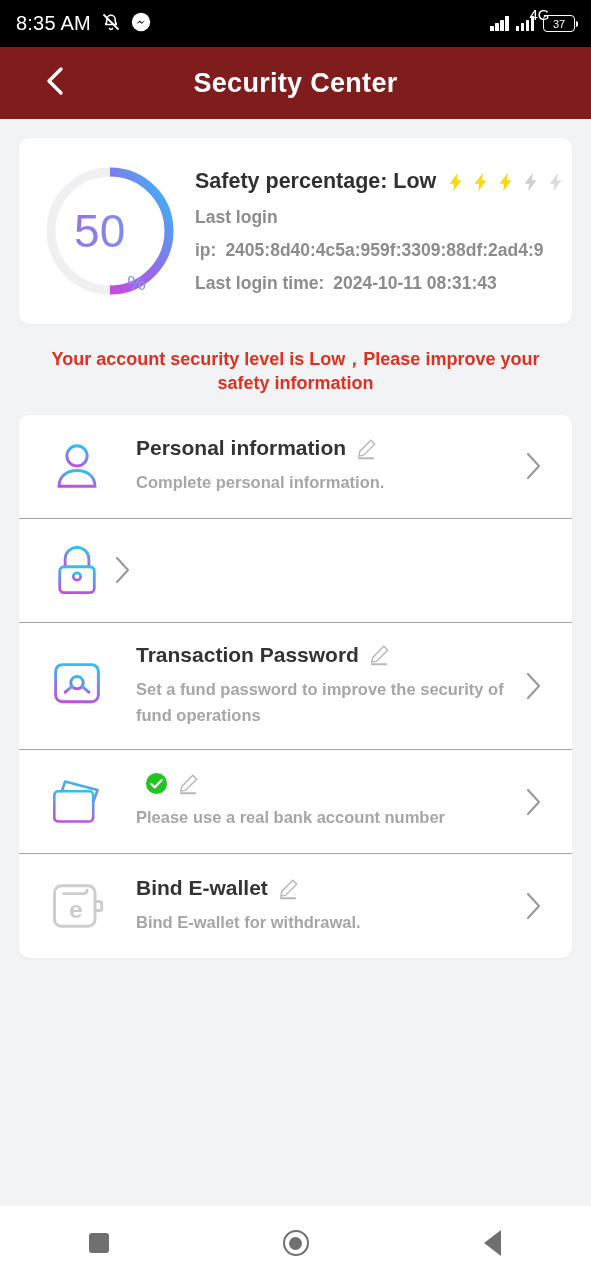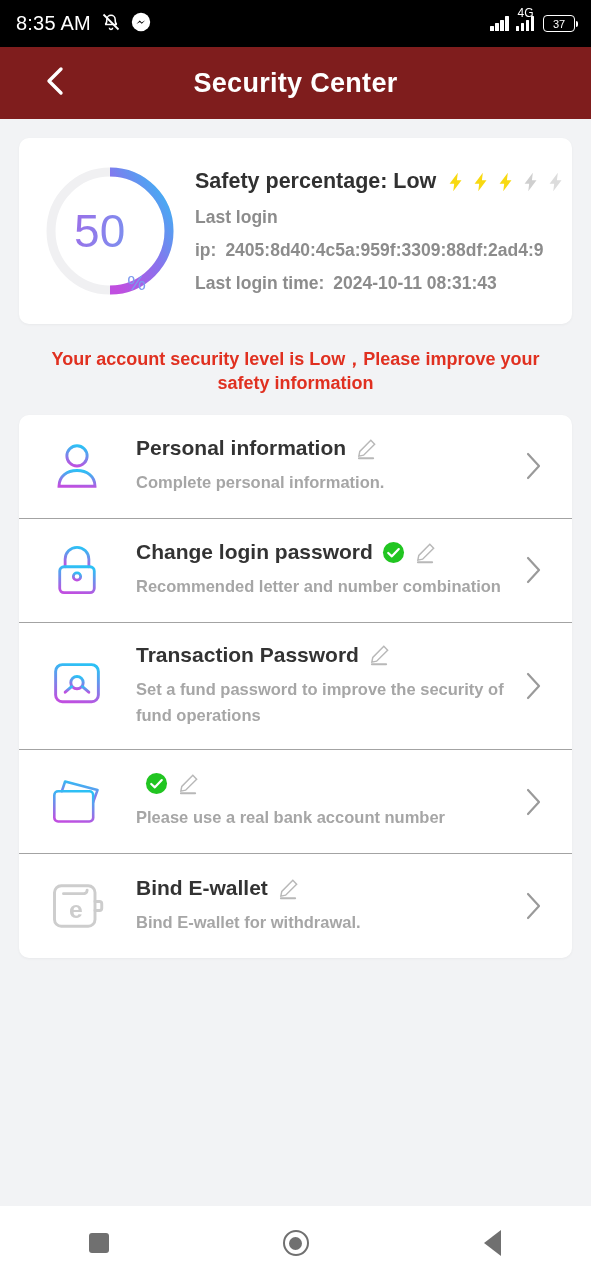--- a/index.html
+++ b/index.html
@@ -18,21 +18,21 @@
   }
   .sb-time { font-size:20px; letter-spacing:.2px; }
   .sb-icons-left { display:flex; align-items:center; gap:9px; margin-left:9px; }
   .sb-spacer { flex:1; }
   .sb-icons-right { display:flex; align-items:center; gap:7px; }
   .bars { display:flex; align-items:flex-end; gap:1.5px; height:15px; }
   .bars i { display:block; width:3.5px; background:#fff; border-radius:.5px; }
   .bars i:nth-child(1){height:5px;} .bars i:nth-child(2){height:8px;}
   .bars i:nth-child(3){height:11px;} .bars i:nth-child(4){height:15px;}
   .netgrp { display:flex; align-items:flex-end; gap:2px; position:relative; }
-  .net-label { font-size:12px; position:absolute; top:-10px; left:2px; }
+  .net-label { font-size:15px; position:absolute; top:-10px; left:14px; }
   .battery {
     width:32px; height:17px; border:1.6px solid #fff; border-radius:4px;
     display:flex; align-items:center; justify-content:center;
     font-size:11px; position:relative; margin-left:2px;
   }
   .battery::after {
     content:""; position:absolute; right:-4px; top:5px;
     width:2.5px; height:6px; background:#fff; border-radius:0 2px 2px 0;
   }
 
@@ -276,38 +276,20 @@
             <stop offset="0%" stop-color="#2dc0f5"></stop>
                 <stop offset="100%" stop-color="#c04fe0"></stop>
               </linearGradient>
             </defs>
           <path d="M13 22V15a11 11 0 0 1 22 0v7"></path>
           <rect x="8" y="22" width="32" height="24" rx="4"></rect>
           <circle cx="24" cy="31" r="3.4"></circle>
           <line x1="24" y1="34" x2="24" y2="40"></line>
         </svg>
       </div>
-      <div class="row-body">
-        <div class="row-title-line">
-          <span class="row-title">Change login password</span>
-          <span class="check-badge">
-            <svg width="23" height="23" viewBox="0 0 24 24">
-                <circle cx="12" cy="12" r="11" fill="#21c521"></circle>
-              <polyline points="6.5,12.5 10.3,16 17.5,8.4" fill="none" stroke="#fff" stroke-width="2.3" stroke-linecap="round" stroke-linejoin="round"></polyline>
-              </svg>
-          </span>
-          <span class="pencil">
-            <svg width="23" height="23" viewBox="0 0 24 24" fill="none" stroke="#b8b8b8" stroke-width="1.5" stroke-linecap="round">
-              <path d="M16.5 3.5l4 4L9 19l-5 1 1-5z"></path>
-                <line x1="4" y1="22.2" x2="19" y2="22.2" stroke-width="1.9"></line>
-            </svg>
-          </span>
-        </div>
-        <div class="row-desc">Recommended letter and number combination</div>
-      </div>
       <div class="chev">
         <svg width="22" height="34" viewBox="0 0 22 34" fill="none" stroke="#9a9a9a" stroke-width="2.2" stroke-linecap="round" stroke-linejoin="round">
             <polyline points="6,5 17,17 6,29"></polyline>
           </svg>
       </div>
     </div>
 
     <div class="row">
       <div class="row-icon">
         <svg width="54" height="54" viewBox="0 0 48 48" fill="none" stroke="url(#g3)" stroke-width="2.6" stroke-linecap="round">

